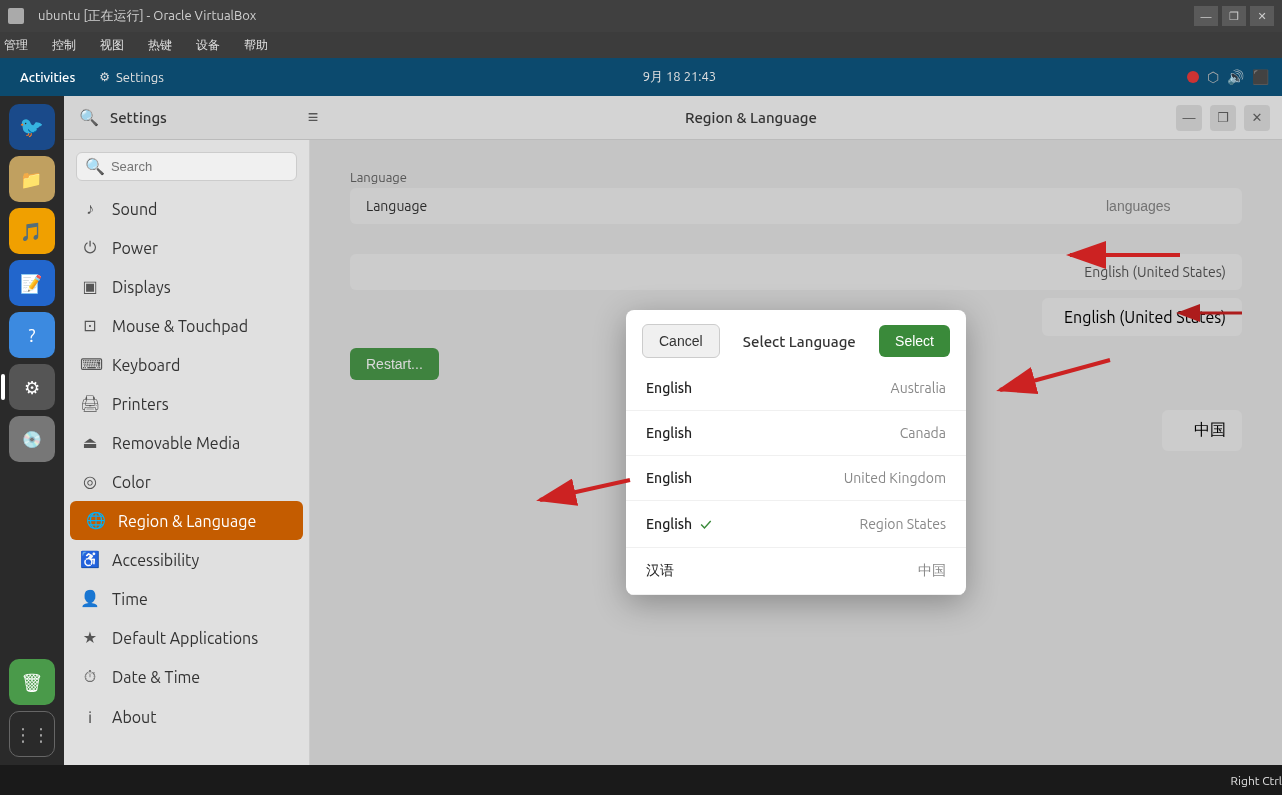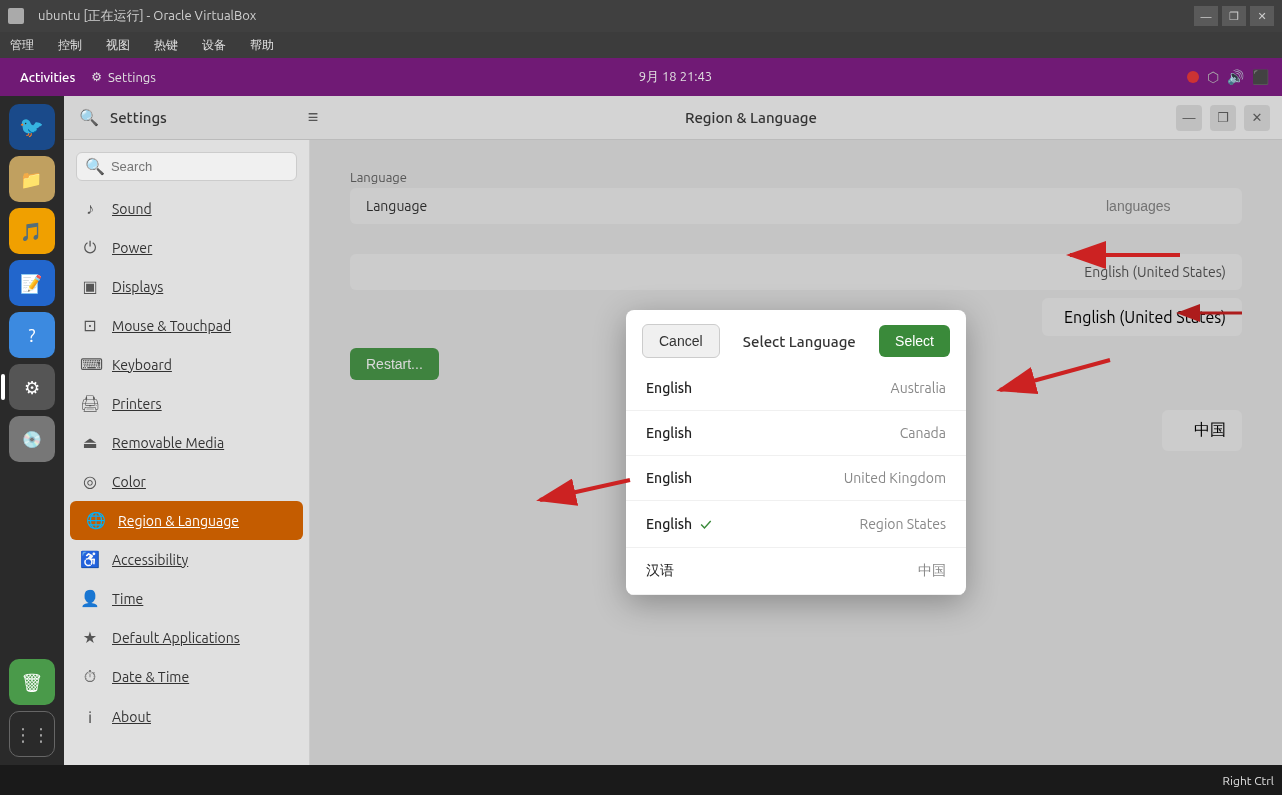--- a/index.html
+++ b/index.html
@@ -33,36 +33,37 @@
       display: flex; align-items: center; justify-content: center;
     }
     .vbox-icon { width: 16px; height: 16px; margin-right: 6px; background: #aaa; border-radius: 2px; }
 
     
     .vbox-menubar {
       background: #3c3c3c;
       height: 26px;
       display: flex;
       align-items: center;
-      padding: 0 6px;
+      padding: 0 0;
       gap: 16px;
       color: #e0e0e0;
       font-size: 12px;
     }
     .vbox-menu-item { cursor: pointer; padding: 2px 4px; }
 
     
     .ubuntu-taskbar {
-      background: #701a75;
+      background: #0c4a6e;
       height: 38px;
       display: flex;
       align-items: center;
       padding: 0 12px;
       color: #e0e0e0;
       font-size: 13px;
+      gap: 8px;
     }
     .taskbar-activities {
       color: #fff;
       font-size: 13px;
       font-weight: 500;
       padding: 4px 8px;
       cursor: pointer;
     }
     .taskbar-settings {
       display: flex;
@@ -204,21 +205,21 @@
       border-radius: 6px;
       margin: 0 6px;
     }
     .sidebar-item.active .sidebar-icon { color: #fff; }
     .sidebar-icon {
       font-size: 16px;
       color: #555;
       width: 20px;
       text-align: center;
     }
-    .sidebar-item-label { font-size: 14px; text-decoration: underline; }
+    .sidebar-item-label { font-size: 16px; }
 
     
     .settings-main {
       flex: 1;
       background: #e8e8e8;
       padding: 30px 40px;
       position: relative;
       overflow: hidden;
     }
 
@@ -334,21 +335,21 @@
     }
     .check-mark { color: #3a8a3a; font-size: 16px; }
 
     
     .taskbar-bottom {
       height: 30px;
       background: #1a1a1a;
       display: flex;
       align-items: center;
       justify-content: flex-end;
-      padding: 0 8px;
+      padding: 0 0;
       color: #e0e0e0;
       font-size: 12px;
     }
   </style>
 </head>
 <body>
 
 <div class="vbox-titlebar">
   <div class="vbox-icon"></div>
   <span class="title">ubuntu [正在运行] - Oracle VirtualBox</span>

